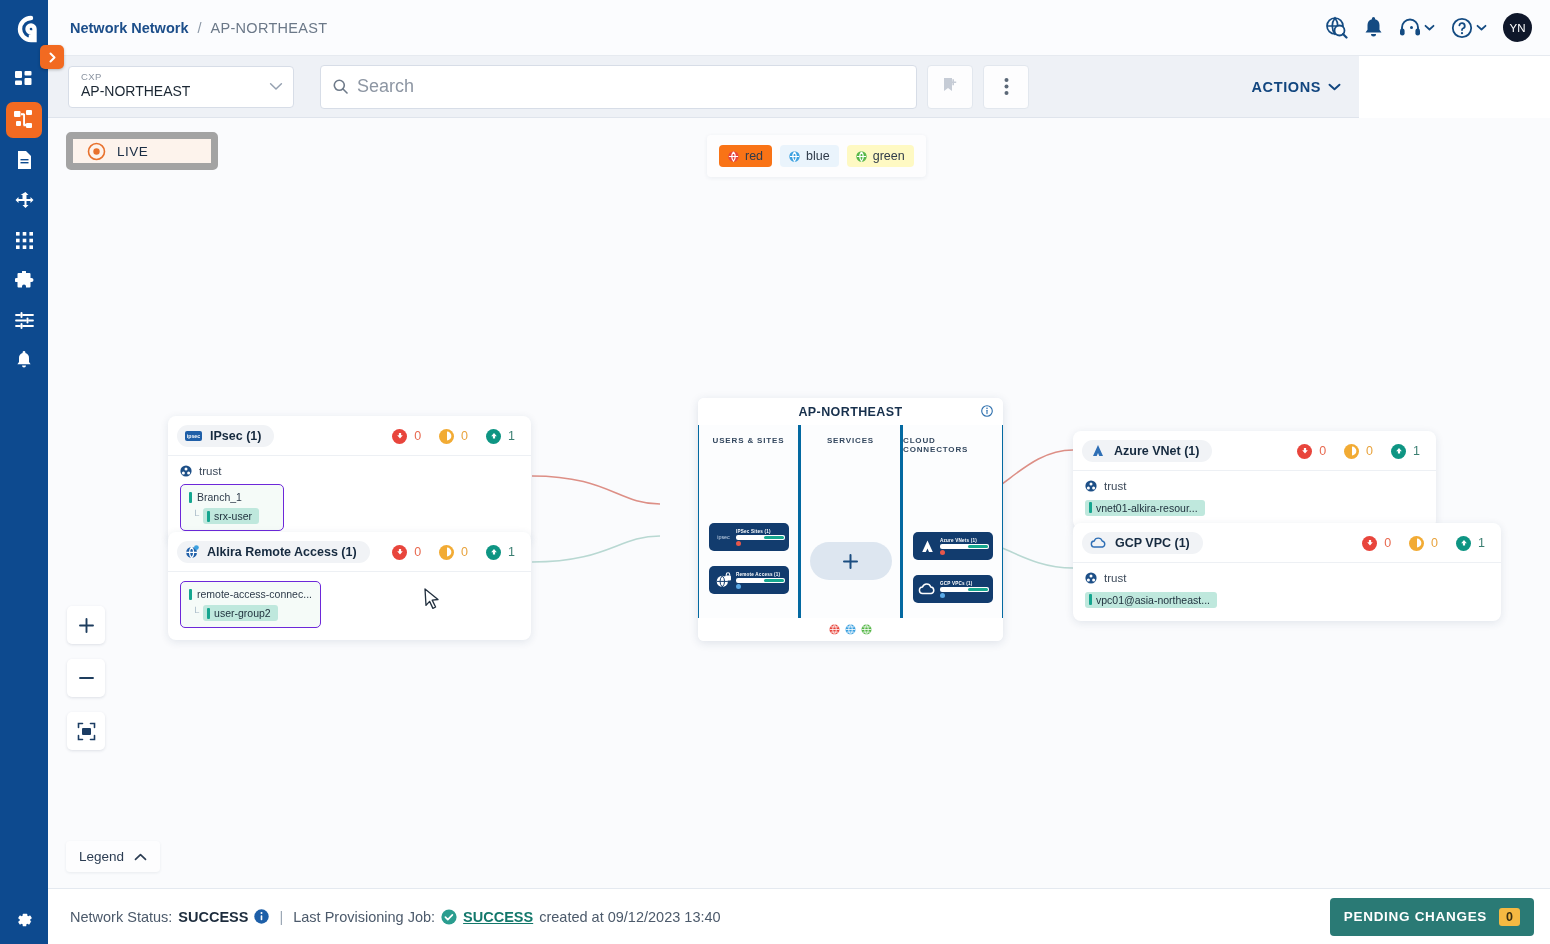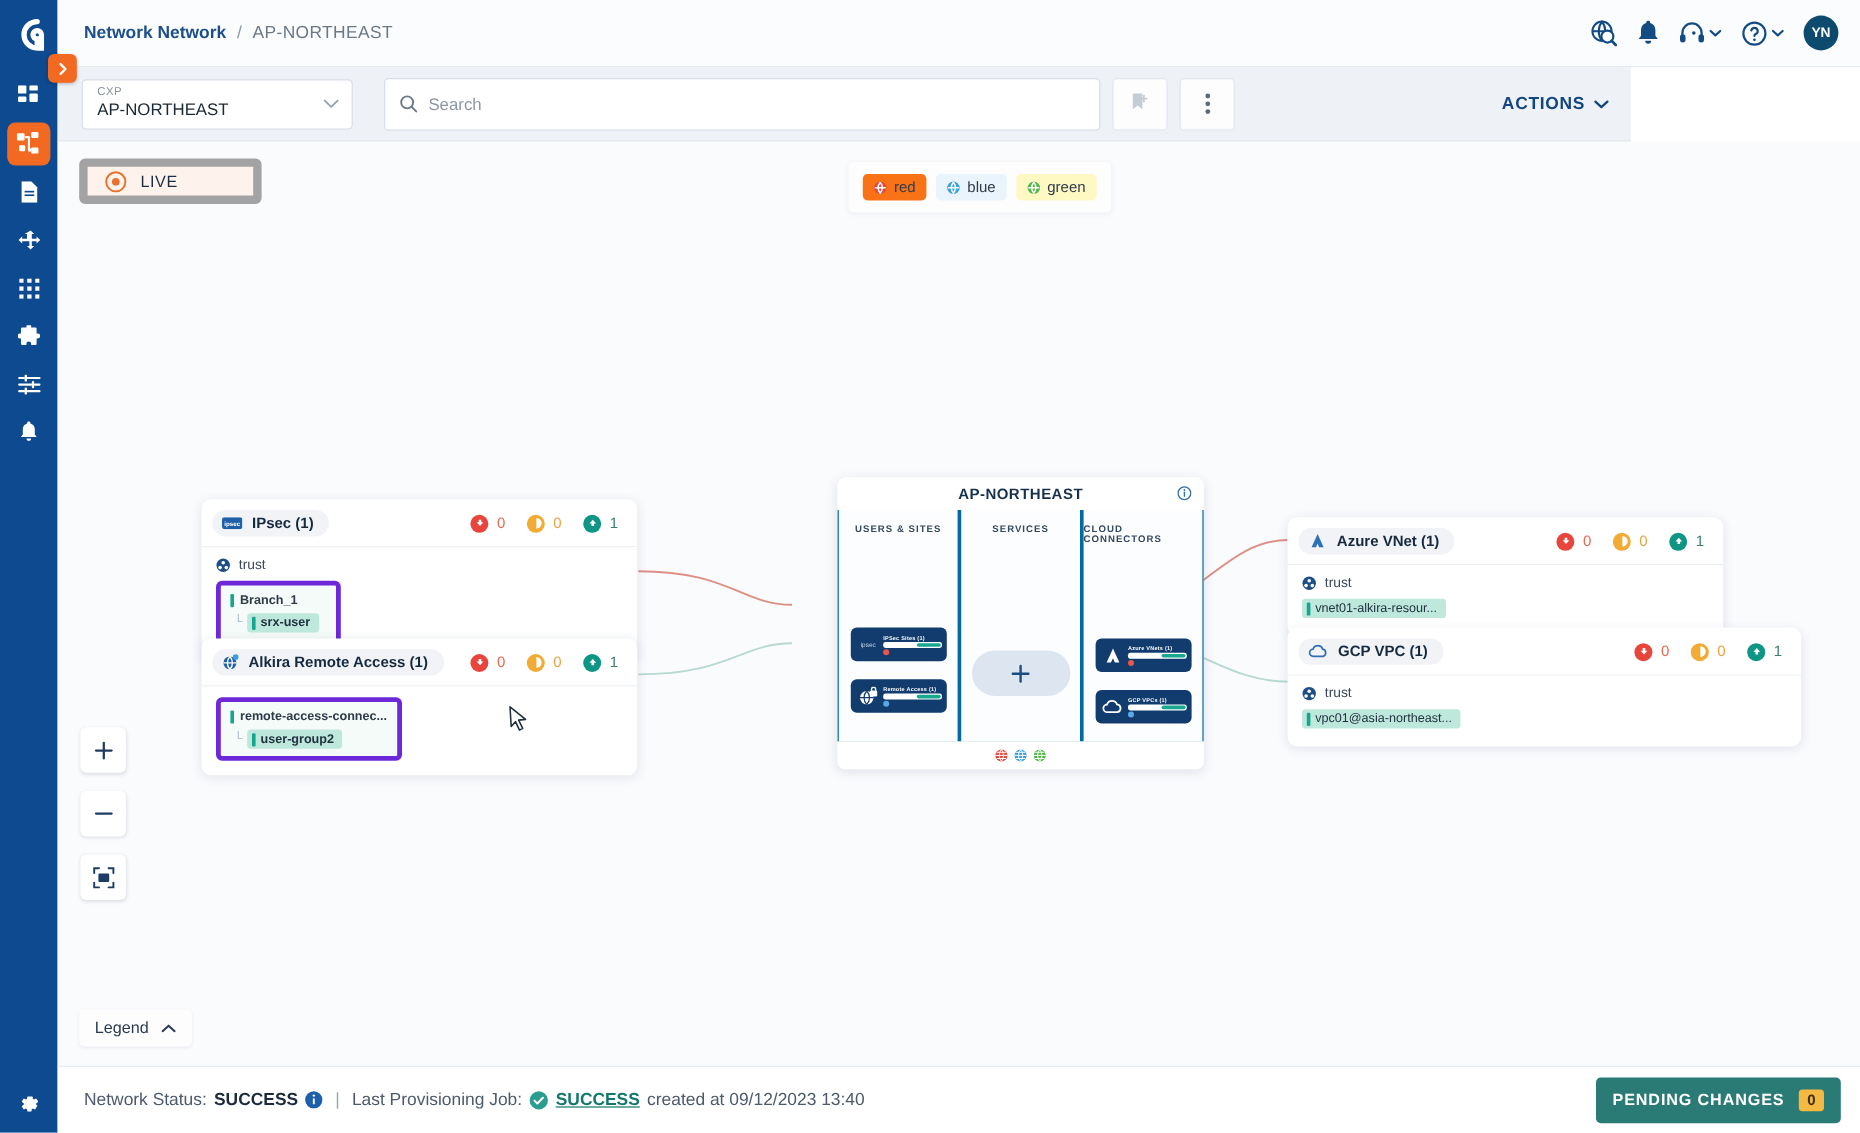--- a/index.html
+++ b/index.html
@@ -38,22 +38,22 @@
     position: absolute; left: 48px; top: 0; width: 1502px; height: 56px;
     background: #fbfcfe; border-bottom: 1px solid #e6eaf0;
     display: flex; align-items: center; padding: 0 18px 0 22px;
   }
   .crumb { font-size: 14.5px; color: #1c4e8a; font-weight: bold; cursor: pointer; }
   .crumb-sep { font-size: 14.5px; color: #8b97a6; margin: 0 9px; }
   .crumb-cur { font-size: 14.5px; color: #6b7888; letter-spacing: .3px; }
   .top-right { margin-left: auto; display: flex; align-items: center; gap: 16px; }
   .top-ic { display: flex; align-items: center; gap: 3px; cursor: pointer; }
   .avatar {
-    width: 29px; height: 29px; border-radius: 50%; background: #0c4a6e;
-    color: #fff; font-size: 11.5px; font-weight: bold;
+    width: 29px; height: 29px; border-radius: 50%; background: #0f172a;
+    color: #fff; font-size: 11.5px; font-weight: normal;
     display: flex; align-items: center; justify-content: center; cursor: pointer;
   }
 
   
   .toolbar {
     position: absolute; left: 48px; top: 56px; width: 1311px; height: 62px;
     background: #eef1f6; border-bottom: 1px solid #dfe4ec;
     display: flex; align-items: center; padding: 0 18px 0 20px;
   }
   .cxp-select {
@@ -62,21 +62,21 @@
   }
   .cxp-label { font-size: 9.5px; color: #8a93a0; letter-spacing: .4px; }
   .cxp-val { font-size: 14px; color: #1b2733; margin-top: 1px; }
   .cxp-chev { position: absolute; right: 10px; top: 15px; }
   .searchbox {
     margin-left: 26px; width: 597px; height: 44px; background: #fff;
     border: 1px solid #d7dde7; border-radius: 4px;
     display: flex; align-items: center; padding: 0 12px; gap: 9px;
   }
   .searchbox input {
-    border: none; outline: none; font-size: 14px; color: #2b3440;
+    border: none; outline: none; font-size: 18px; color: #2b3440;
     font-family: "Liberation Sans", sans-serif; flex: 1; background: transparent;
   }
   .searchbox input::placeholder { color: #8d96a3; }
   .tbtn {
     width: 46px; height: 44px; background: #fdfdfe; border: 1px solid #e2e7ee;
     border-radius: 4px; margin-left: 10px;
     display: flex; align-items: center; justify-content: center; cursor: pointer;
   }
   .actions-btn {
     margin-left: auto; display: flex; align-items: center; gap: 7px; cursor: pointer;
@@ -139,21 +139,21 @@
   .stat .num { font-size: 12.5px; }
   .num.red { color: #e8694f; }
   .num.amber { color: #e8a33d; }
   .num.teal { color: #3b7f72; }
   .badge { width: 15px; height: 15px; border-radius: 50%; display: flex; align-items: center; justify-content: center; }
   .badge.red { background: #e8453c; }
   .badge.amber { background: #f2ab34; }
   .badge.teal { background: #0e9583; }
   .nc-body { border-top: 1px solid #edf0f4; padding: 9px 12px 12px 12px; }
   .trust-row { display: flex; align-items: center; gap: 7px; font-size: 11.5px; color: #3b4858; margin-bottom: 7px; }
-  .grp-box { border: 4px solid #6d28d9; background: #f5fbf8; border-radius: 5px; padding: 6px 8px; display: inline-block; min-width: 104px; font-weight: bold; }
+  .grp-box { border: 1px solid #6d28d9; background: #f5fbf8; border-radius: 5px; padding: 6px 8px; display: inline-block; min-width: 104px; }
   .grp-item { display: flex; align-items: center; gap: 5px; font-size: 10.5px; color: #2d3a49; }
   .bar { width: 3px; height: 11px; background: #15a68f; border-radius: 1px; display: inline-block; }
   .grp-sub { display: flex; align-items: center; gap: 4px; margin-top: 5px; }
   .elbow { color: #9fb2c2; font-size: 10px; line-height: 10px; margin-left: 3px; }
   .grp-chip {
     background: #bfe8dd; border-radius: 3px; padding: 2px 7px 2px 4px;
     display: flex; align-items: center; gap: 4px; font-size: 10.5px; color: #21333f;
   }
 
   

